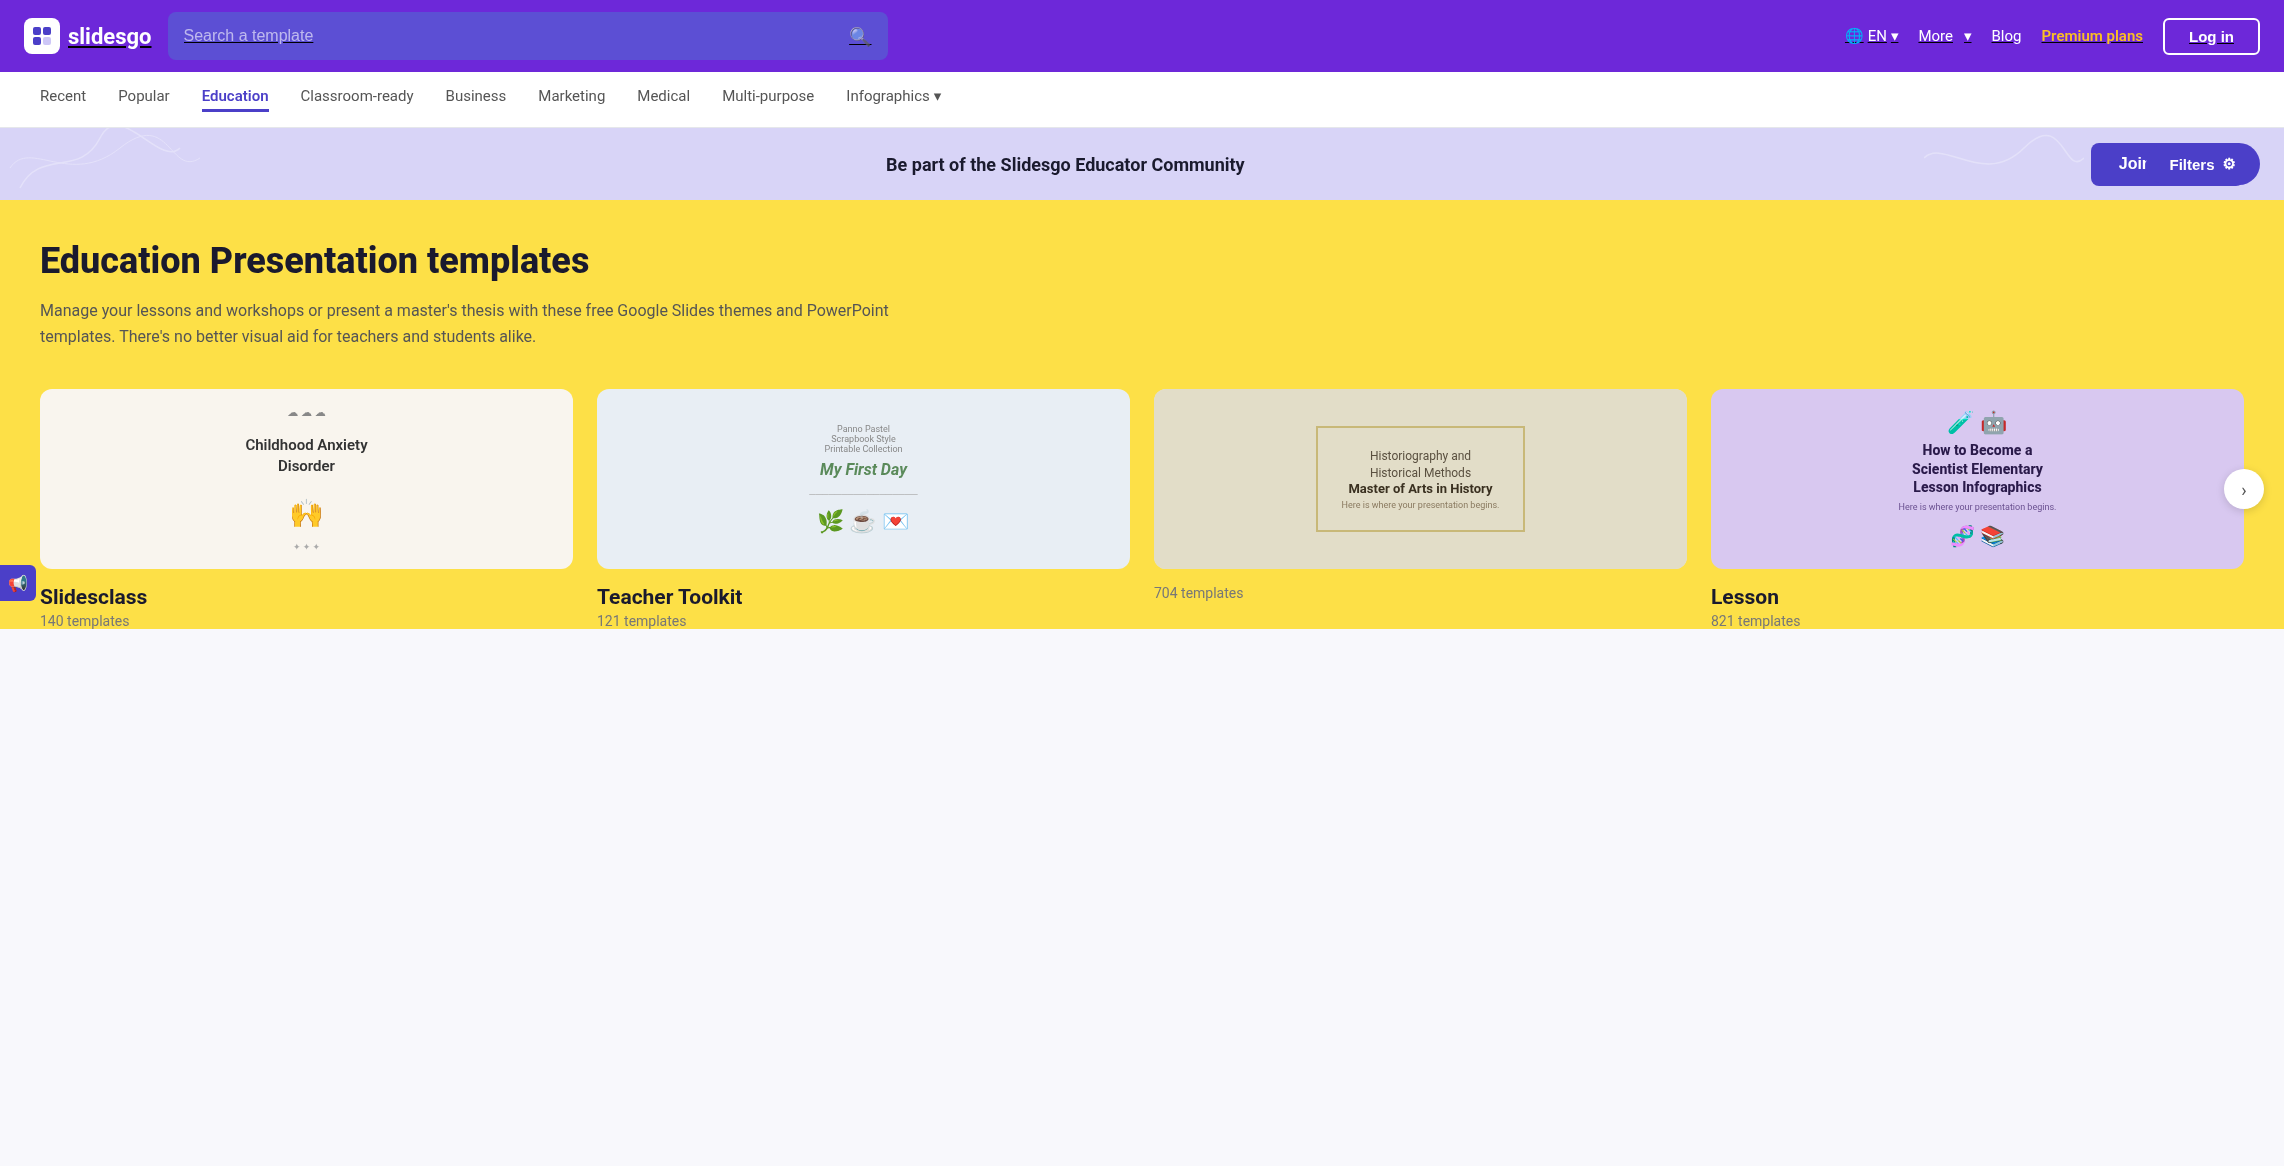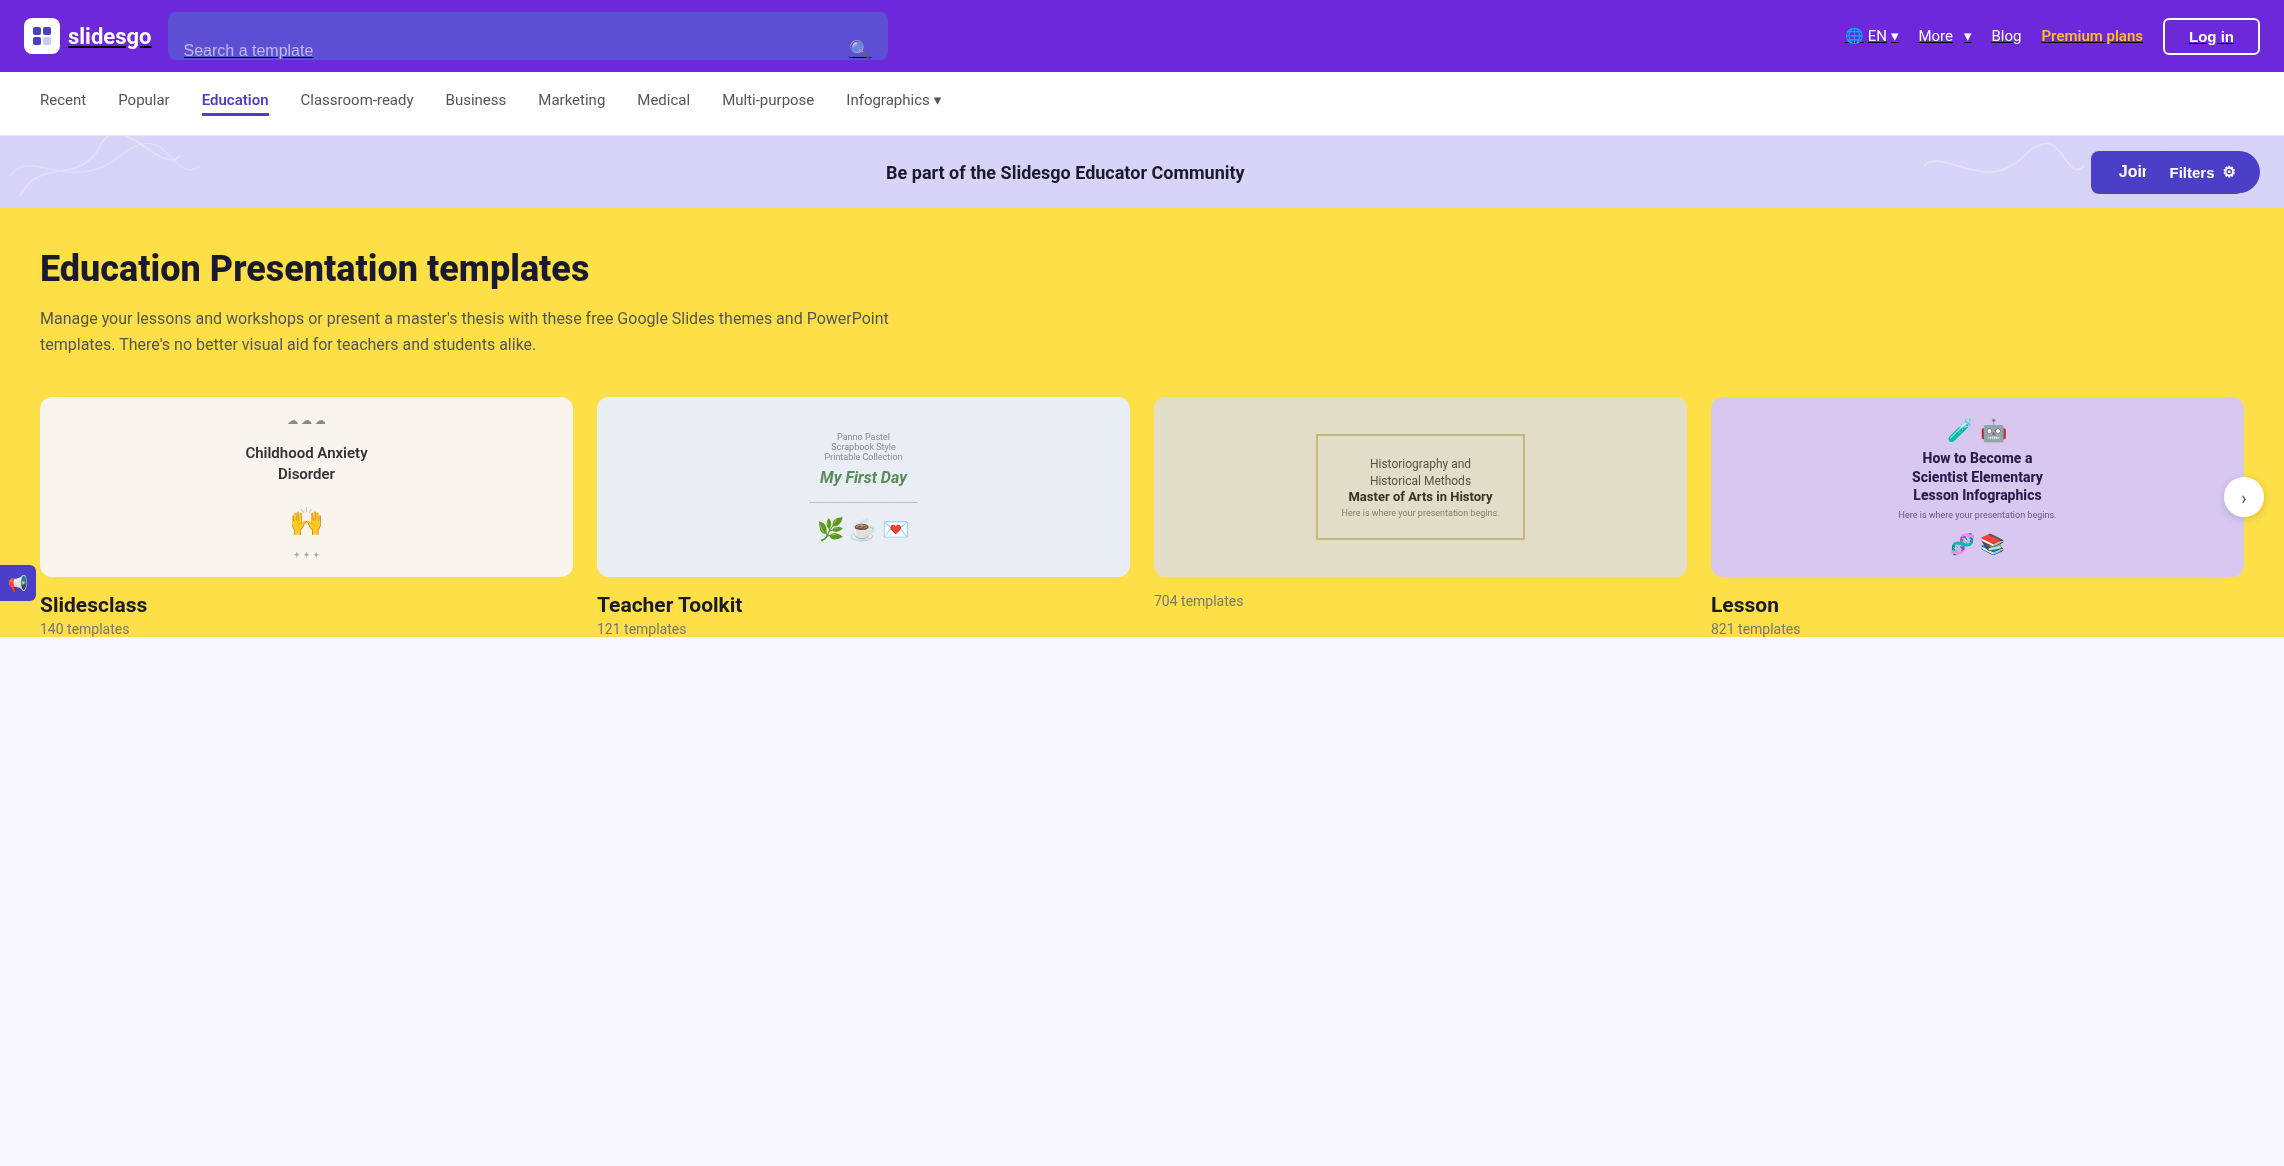--- a/index.html
+++ b/index.html
@@ -34,21 +34,21 @@
       align-items: center;
       justify-content: center;
     }
     .logo-icon svg { width: 22px; height: 22px; }
     .search-bar {
       flex: 1;
       max-width: 720px;
       background: #5c4fd4;
       border-radius: 8px;
       display: flex;
-      align-items: flex-end;
+      align-items: center;
       padding: 0 16px;
       gap: 10px;
       height: 48px;
     }
     .search-bar input {
       background: transparent;
       border: none;
       outline: none;
       color: rgba(255,255,255,0.8);
       font-size: 16px;
@@ -102,21 +102,21 @@
     }
 
     
     .nav-tabs {
       background: white;
       display: flex;
       align-items: center;
       padding: 0 40px;
       gap: 32px;
       border-bottom: 1px solid #e5e7eb;
-      height: 64px;
+      height: 56px;
     }
     .nav-tab {
       font-size: 15px;
       color: #555;
       cursor: pointer;
       padding-bottom: 4px;
       border-bottom: 3px solid transparent;
       white-space: nowrap;
     }
     .nav-tab.active {

